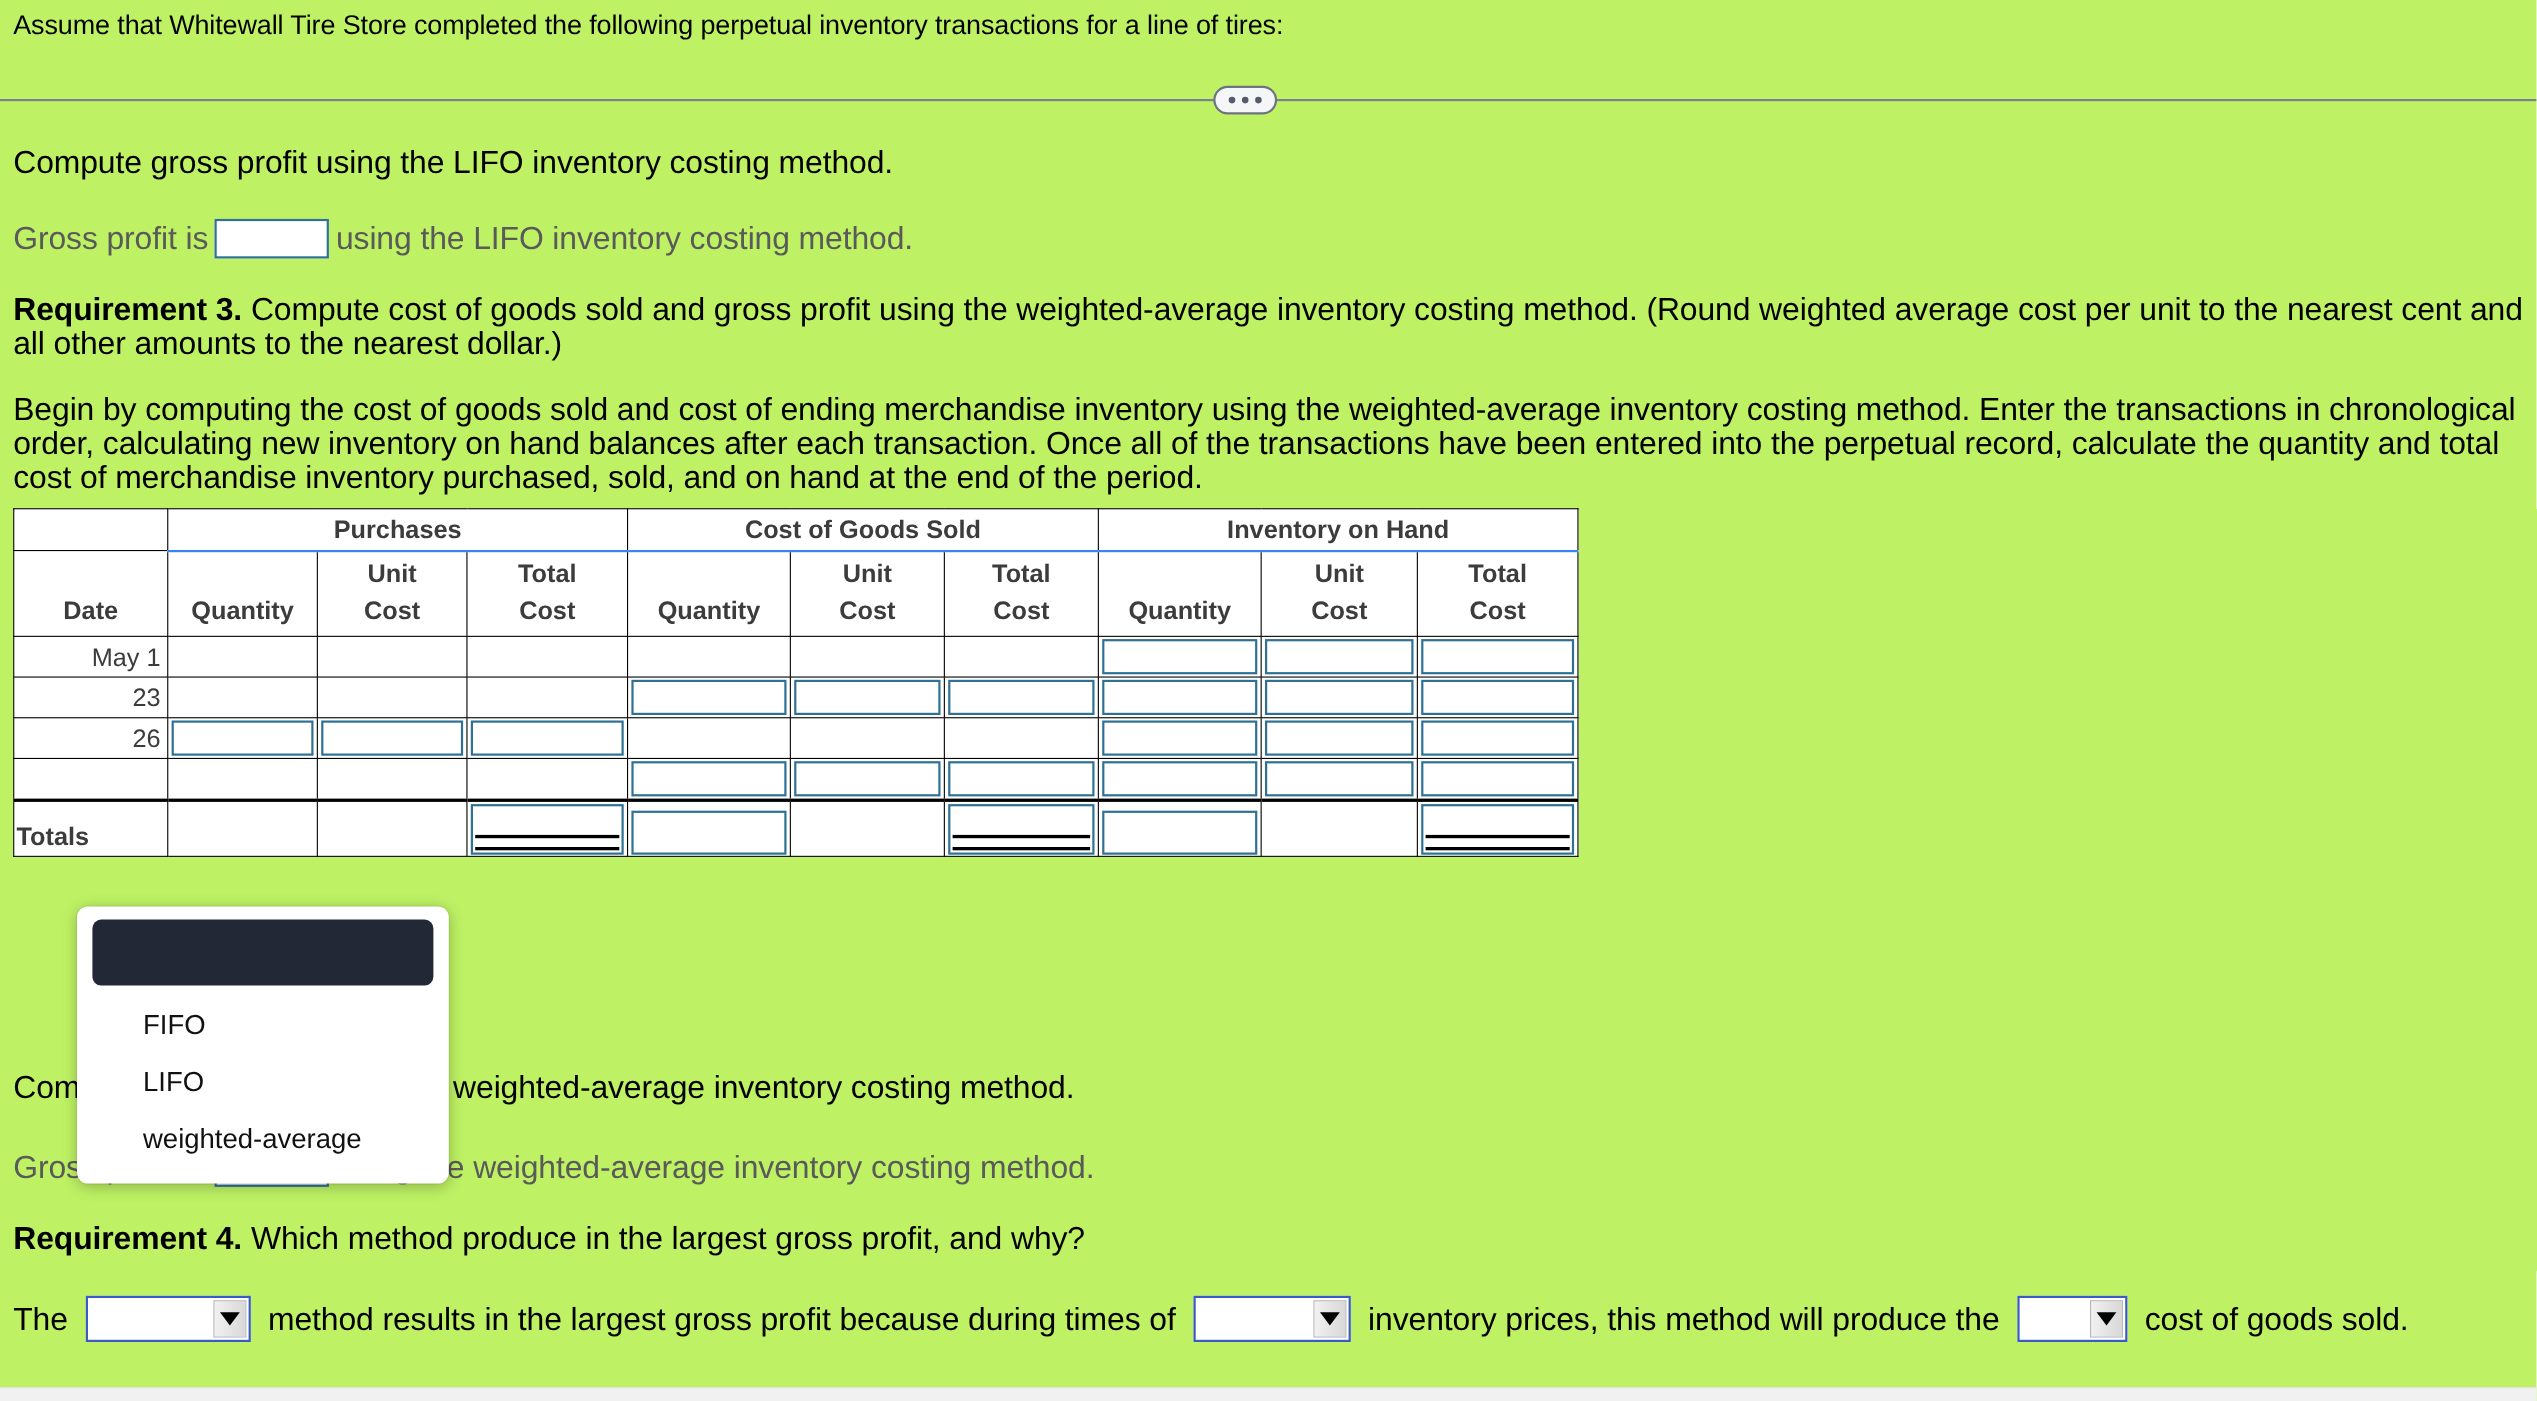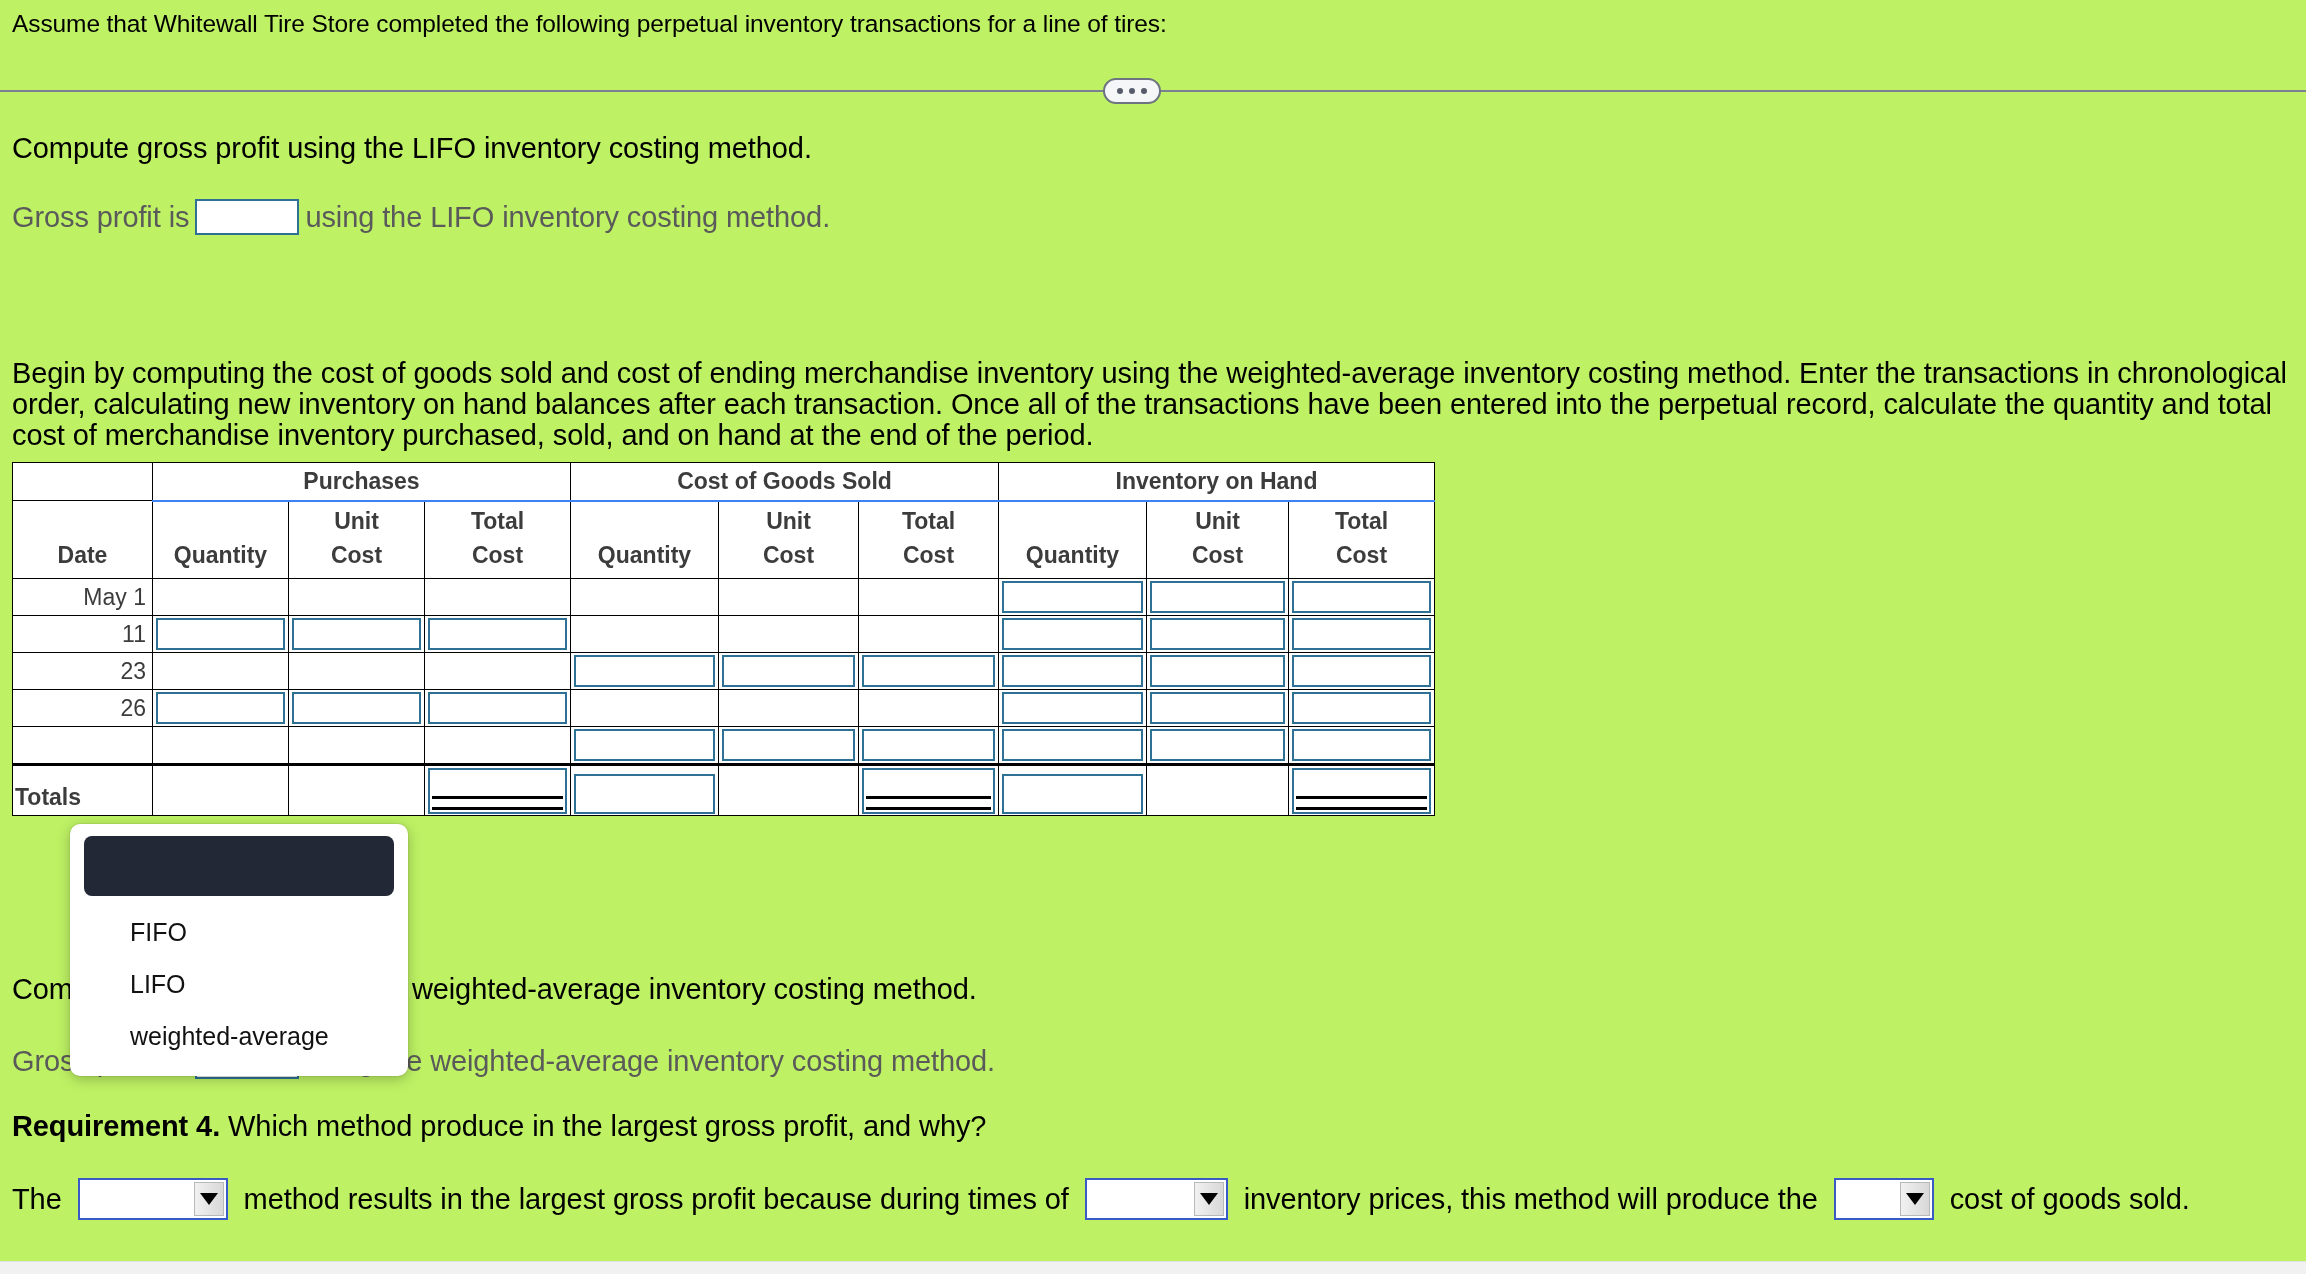--- a/index.html
+++ b/index.html
@@ -230,20 +230,24 @@
     <i></i>
     <i></i>
   </div>
 
   <div class="bodytext" style="left:12px; top:133px;">Compute gross profit using the LIFO inventory costing method.</div>
 
   <div class="bodytext gray" style="left:12px; top:201px; white-space:nowrap;">
     <span>Gross profit is</span><span class="blank"></span><span>using the LIFO inventory costing method.</span>
   </div>
 
+  <div class="bodytext" style="left:12px; top:267px; width:2284px;">
+    <span class="bold">Requirement 3.</span>
+    <span>Compute cost of goods sold and gross profit using the weighted-average inventory costing method. (Round weighted average cost per unit to the nearest cent and all other amounts to the nearest dollar.)</span>
+  </div>
 
   <div class="bodytext" style="left:12px; top:358px; width:2284px;">Begin by computing the cost of goods sold and cost of ending merchandise inventory using the weighted-average inventory costing method. Enter the transactions in chronological order, calculating new inventory on hand balances after each transaction. Once all of the transactions have been entered into the perpetual record, calculate the quantity and total cost of merchandise inventory purchased, sold, and on hand at the end of the period.</div>
 
   <table id="inv-table">
     <colgroup>
       <col style="width:140px">
         <col style="width:136px">
         <col style="width:136px">
         <col style="width:146px">
       <col style="width:148px">
@@ -313,44 +317,20 @@
             <div class="cellbox"></div>
           </td>
           <td>
             <div class="cellbox"></div>
           </td>
           <td>
             <div class="cellbox"></div>
           </td>
         </tr>
         <tr class="datarow">
-          <td class="datecell">11</td>
-          <td>
-            <div class="cellbox"></div>
-          </td>
-          <td>
-            <div class="cellbox"></div>
-          </td>
-          <td>
-            <div class="cellbox"></div>
-          </td>
-          <td></td>
-          <td></td>
-          <td></td>
-          <td>
-            <div class="cellbox"></div>
-          </td>
-          <td>
-            <div class="cellbox"></div>
-          </td>
-          <td>
-            <div class="cellbox"></div>
-          </td>
-        </tr>
-        <tr class="datarow">
           <td class="datecell">23</td>
           <td></td>
           <td></td>
           <td></td>
           <td>
             <div class="cellbox"></div>
           </td>
           <td>
             <div class="cellbox"></div>
           </td>

